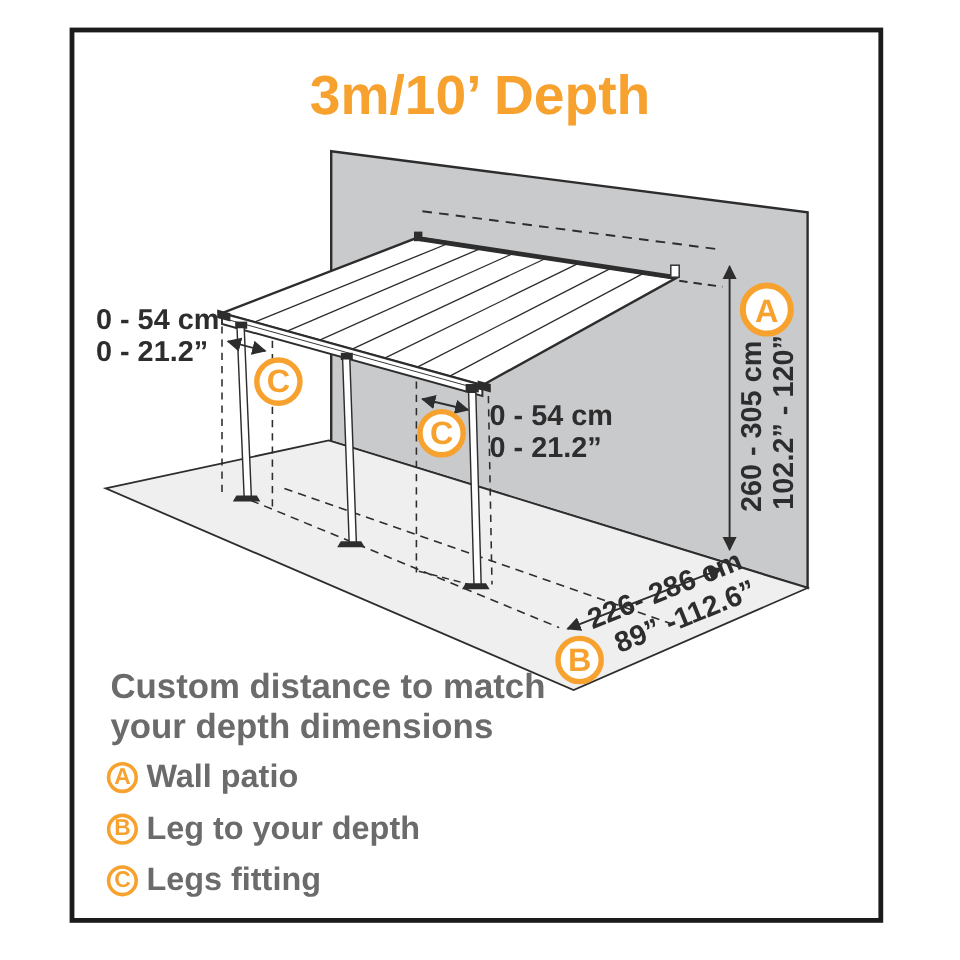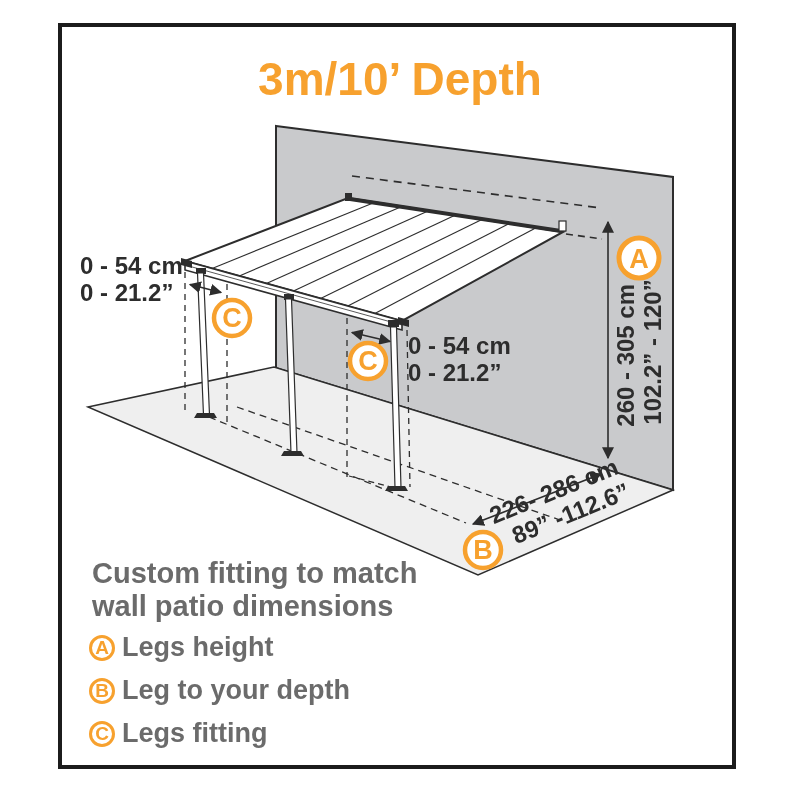--- a/index.html
+++ b/index.html
@@ -126,27 +126,27 @@
 
       <text class="dim" transform="translate(563,505) rotate(-22)" text-anchor="middle">
         <tspan x="0" y="-8">226- 286 cm</tspan>
         <tspan x="4" y="19">89” -112.6”</tspan>
       </text>
     </g>
   </svg>
 
   <div class="legend">
     <div class="legend-heading">
-      <div>Custom fitting to match</div>
-      <div>wall patio dimensions</div>
+      <div>Custom distance to match</div>
+      <div>your depth dimensions</div>
     </div>
     <div class="legend-items">
       <div class="legend-row">
         <div class="legend-badge">A</div>
-        <div class="legend-label">Legs height</div>
+        <div class="legend-label">Wall patio</div>
       </div>
       <div class="legend-row">
         <div class="legend-badge">B</div>
         <div class="legend-label">Leg to your depth</div>
       </div>
       <div class="legend-row">
         <div class="legend-badge">C</div>
         <div class="legend-label">Legs fitting</div>
       </div>
     </div>

